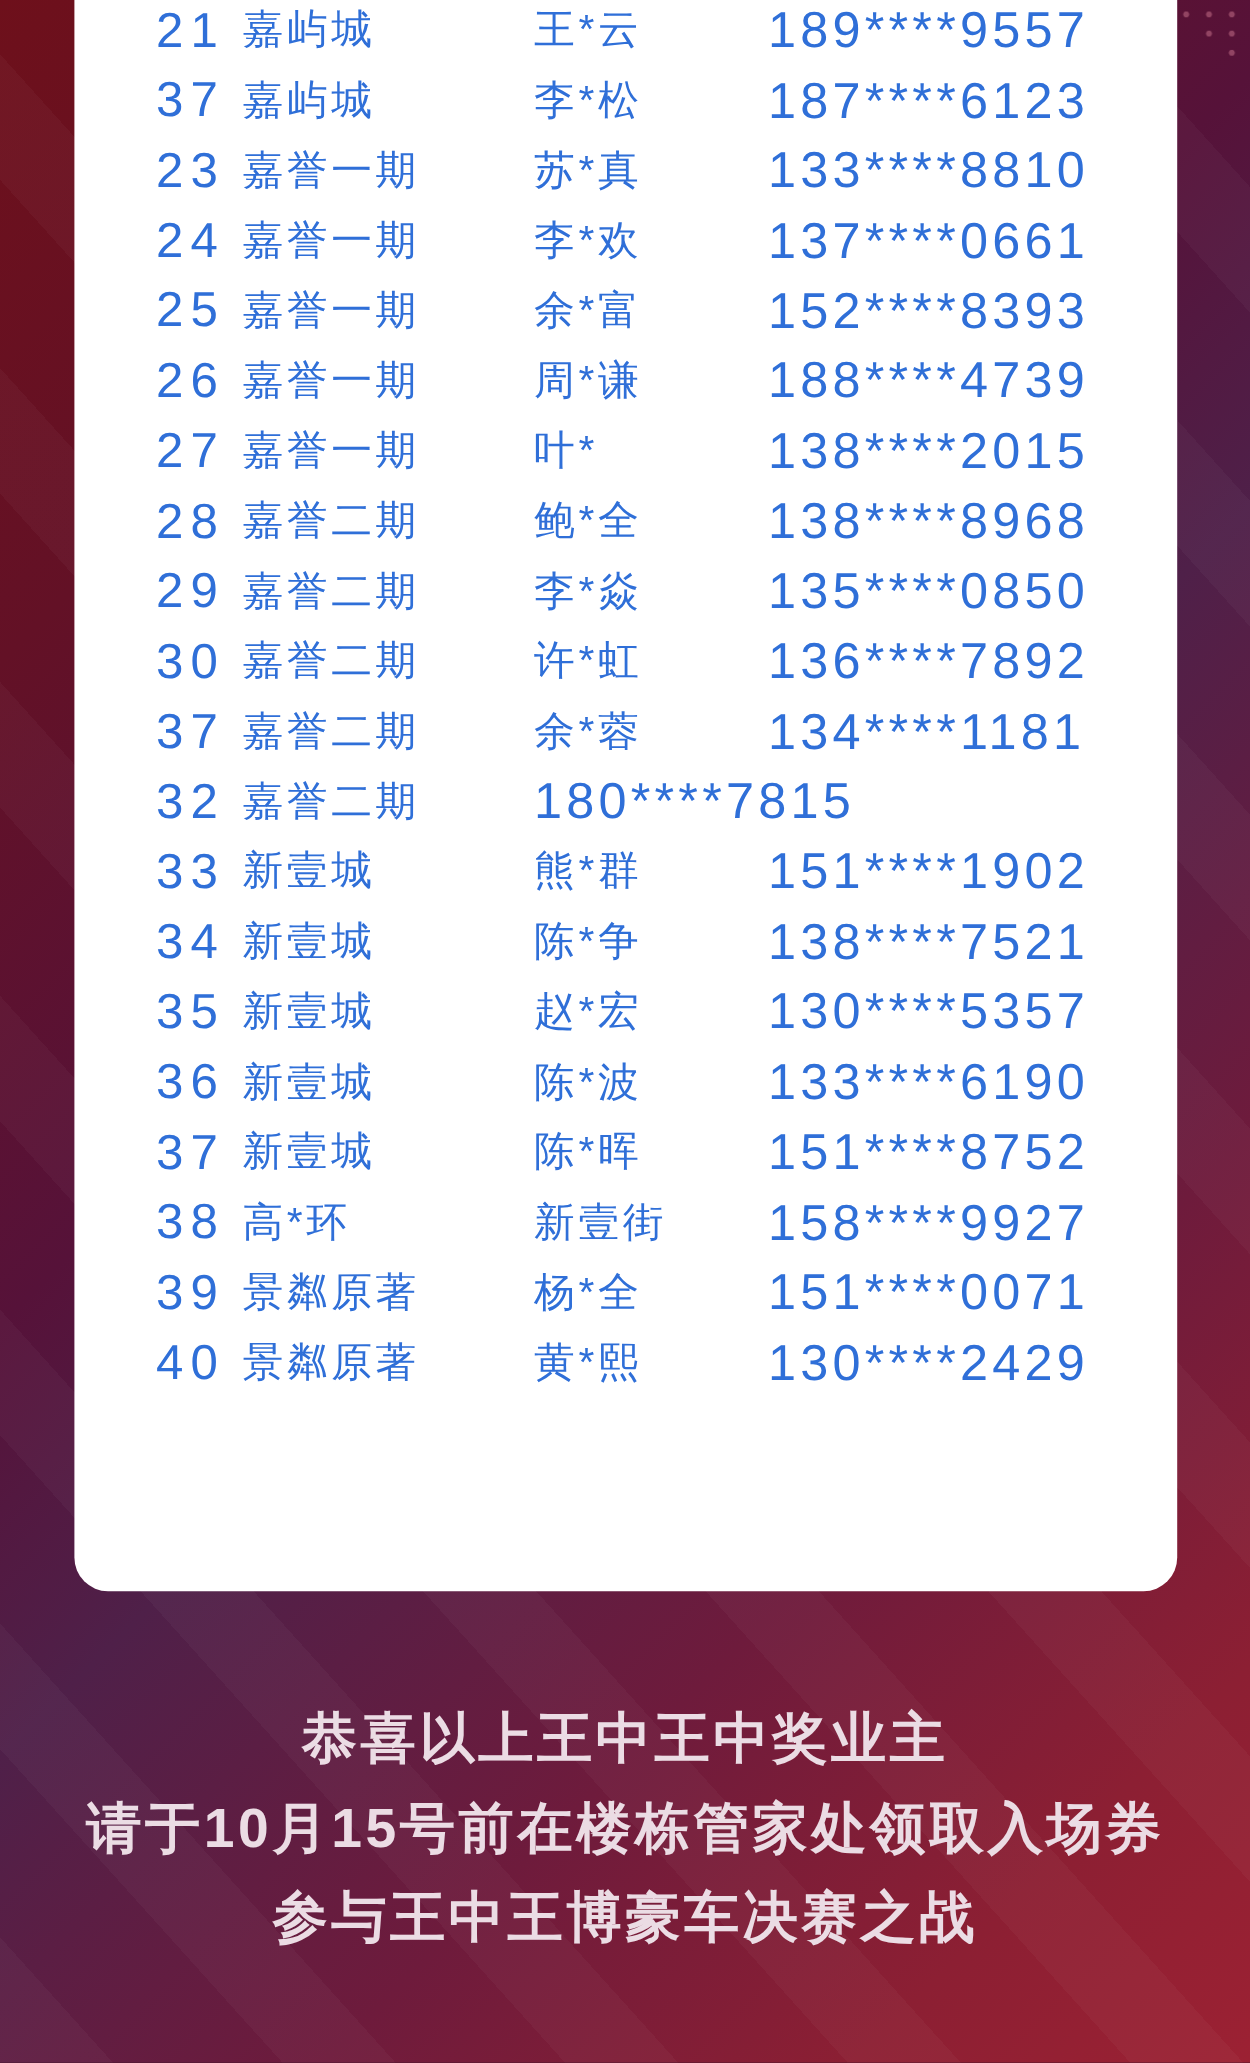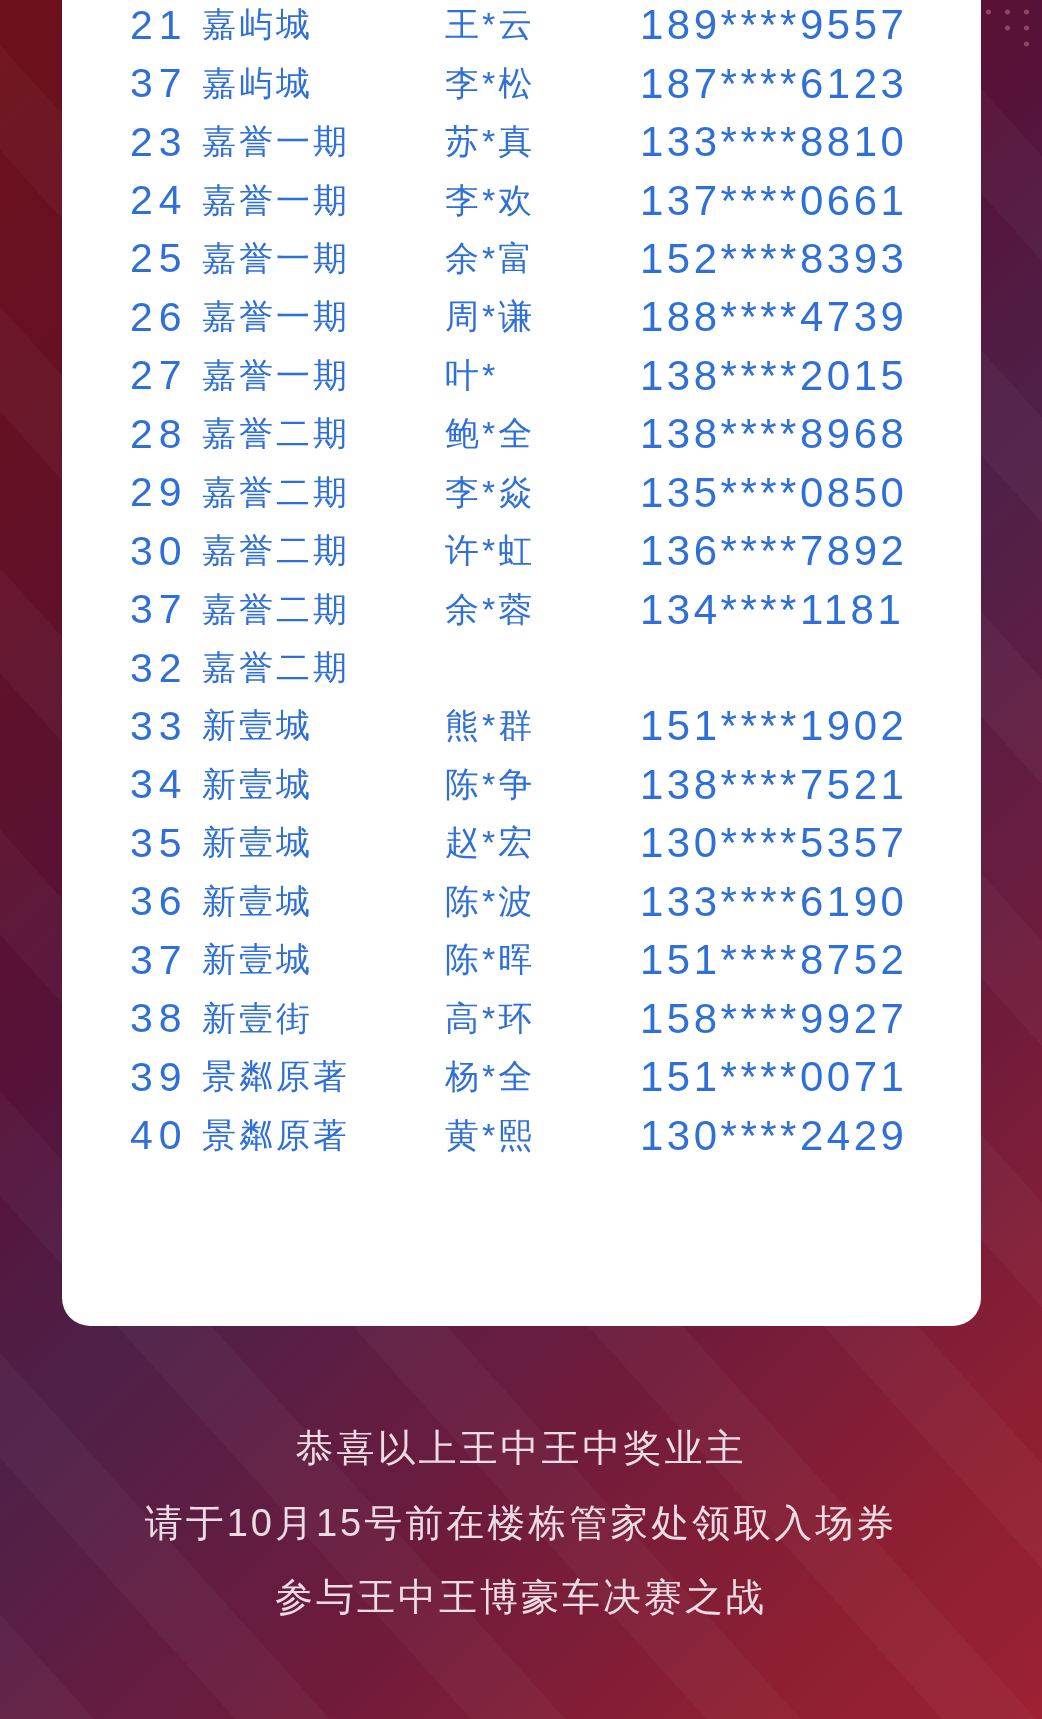--- a/index.html
+++ b/index.html
@@ -101,22 +101,22 @@
     left: 0;
     top: 1411px;
     width: 100%;
     text-align: center;
     z-index: 2;
   }
   .footer p {
     margin: 0;
     height: 74.5px;
     line-height: 74.5px;
-    font-size: 38px;
-    font-weight: 400;
+    font-size: 46px;
+    font-weight: 700;
     letter-spacing: 3px;
     color: var(--footer-text, #EBDCE4);
     white-space: nowrap;
   }
 </style>
 </head>
 <body>
 
 <div class="poster">
   <div class="corner-dots"></div>
@@ -185,20 +185,21 @@
         </div>
         <div class="row">
           <span class="cell no">37</span>
           <span class="cell community">嘉誉二期</span>
           <span class="cell name">余*蓉</span>
           <span class="cell phone">134****1181</span>
         </div>
         <div class="row">
           <span class="cell no">32</span>
           <span class="cell community">嘉誉二期</span>
+          <span class="cell phone">180****7815</span>
         </div>
         <div class="row">
           <span class="cell no">33</span>
           <span class="cell community">新壹城</span>
           <span class="cell name">熊*群</span>
           <span class="cell phone">151****1902</span>
         </div>
         <div class="row">
           <span class="cell no">34</span>
           <span class="cell community">新壹城</span>
@@ -218,22 +219,22 @@
           <span class="cell phone">133****6190</span>
         </div>
         <div class="row">
           <span class="cell no">37</span>
           <span class="cell community">新壹城</span>
           <span class="cell name">陈*晖</span>
           <span class="cell phone">151****8752</span>
         </div>
         <div class="row">
           <span class="cell no">38</span>
+          <span class="cell name">高*环</span>
           <span class="cell community">新壹街</span>
-          <span class="cell name">高*环</span>
           <span class="cell phone">158****9927</span>
         </div>
         <div class="row">
           <span class="cell no">39</span>
           <span class="cell community">景粼原著</span>
           <span class="cell name">杨*全</span>
           <span class="cell phone">151****0071</span>
         </div>
         <div class="row">
           <span class="cell no">40</span>

